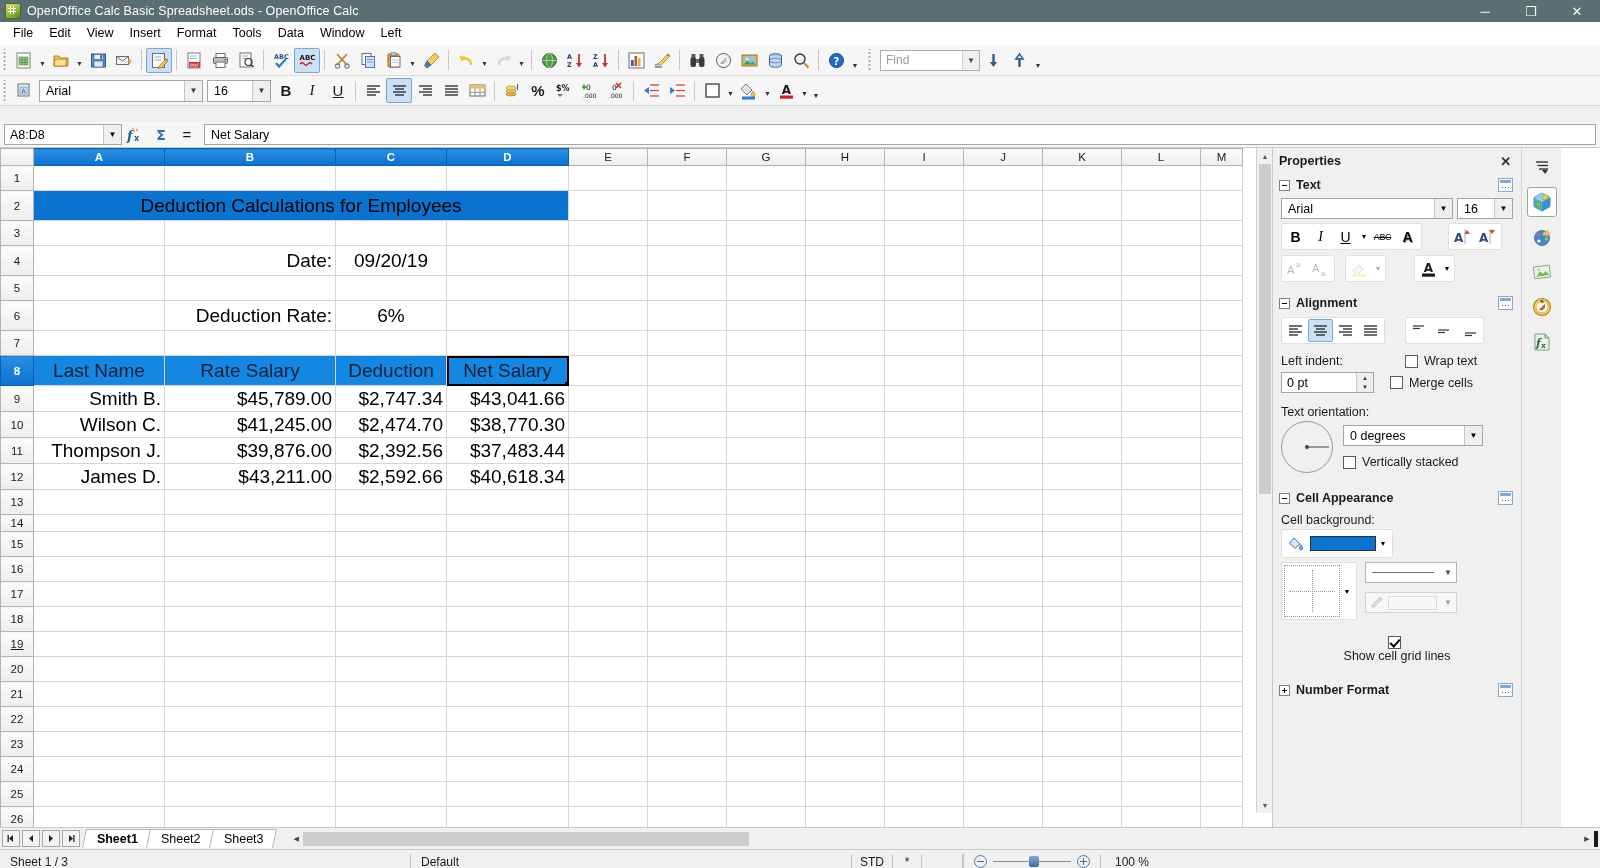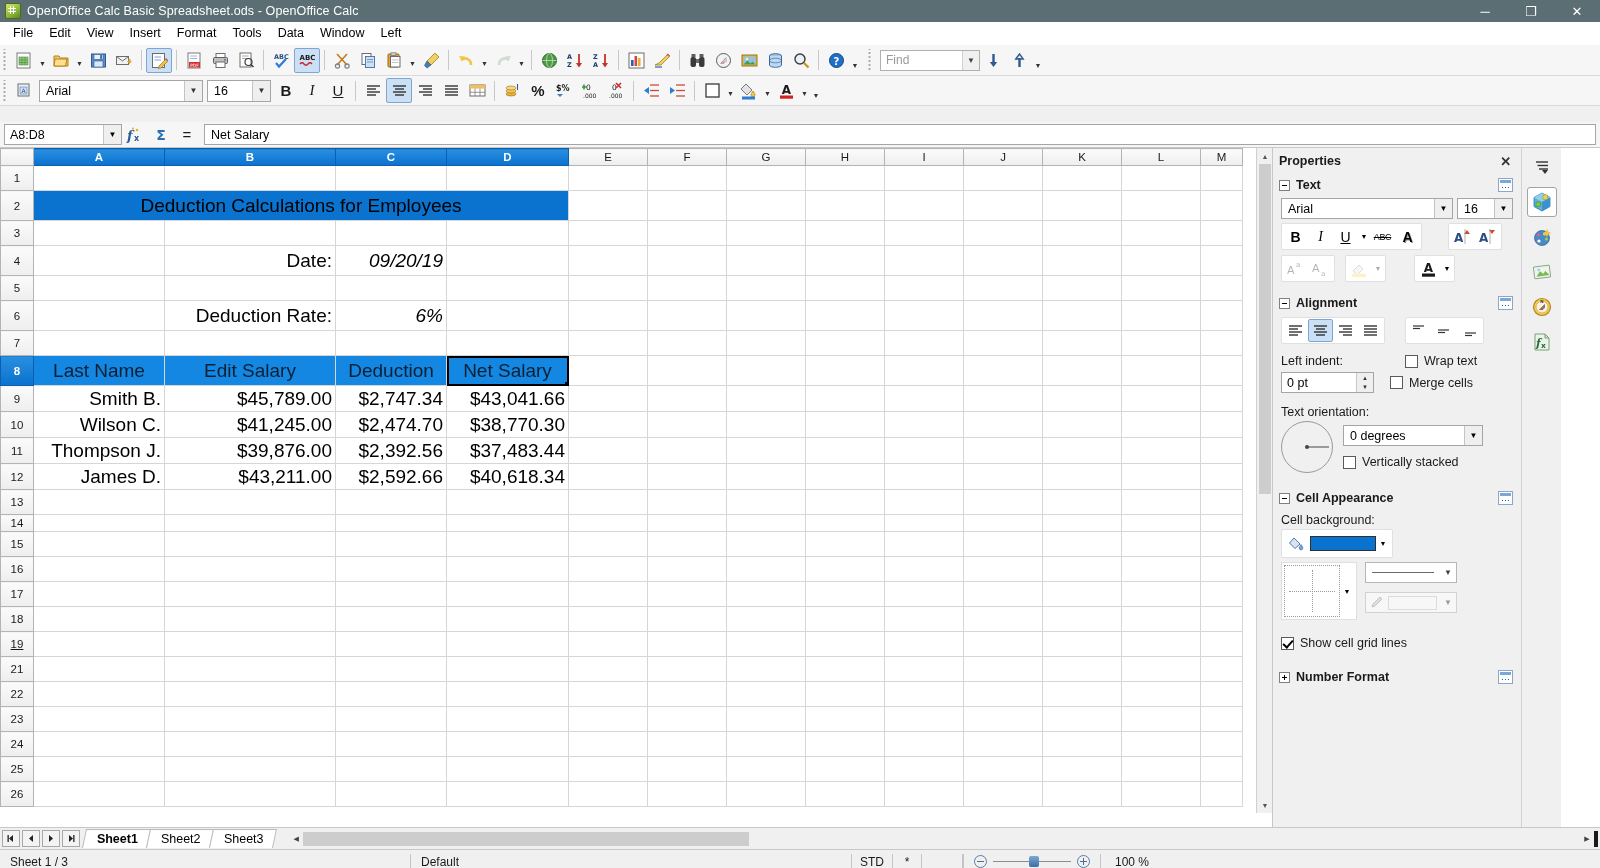--- a/index.html
+++ b/index.html
@@ -142,21 +142,21 @@
     color: #ffffff; font-weight: bold; border-color: #0a5fae;
   }
   td.cell {
     border-right: 1px solid #d6d6d6; border-bottom: 1px solid #d6d6d6;
     padding: 0 3px; font-family: "Liberation Sans", sans-serif;
     font-size: 13px; color: #000; white-space: nowrap; overflow: hidden;
     background: #ffffff;
   }
   td.cell.big { font-size: 19px; }
   td.cell.r   { text-align: right; }
-  td.cell.c   { text-align: right; font-style: italic; }
+  td.cell.c   { text-align: center; }
   td.cell.title-cell {
     background: #0a72cf; color: #000000; text-align: center; font-size: 19px;
   }
   td.cell.hdr-row {
     background: #1487e2; color: #0d2033; text-align: center; font-size: 19px;
   }
   td.cell.activecell {
     outline: 2px solid #000000; outline-offset: -2px; position: relative;
   }
   td.cell.activecell::after {
@@ -977,21 +977,21 @@
               <td class="cell"></td>
               <td class="cell"></td>
               <td class="cell"></td>
               <td class="cell"></td>
               <td class="cell"></td>
               <td class="cell"></td>
             </tr>
             <tr style="height: 30px;">
               <td class="rowhdr sel" style="width: 33px;"><span>8</span></td>
               <td class="cell hdr-row" style="background: rgb(20, 135, 226);"><span>Last Name</span></td>
-              <td class="cell hdr-row" style="background: rgb(20, 135, 226);"><span>Edit Salary</span></td>
+              <td class="cell hdr-row" style="background: rgb(20, 135, 226);"><span>Rate Salary</span></td>
               <td class="cell hdr-row" style="background: rgb(20, 135, 226);"><span>Deduction</span></td>
               <td class="cell hdr-row activecell" style="background: rgb(20, 135, 226);"><span>Net Salary</span></td>
               <td class="cell"></td>
               <td class="cell"></td>
               <td class="cell"></td>
               <td class="cell"></td>
               <td class="cell"></td>
               <td class="cell"></td>
               <td class="cell"></td>
               <td class="cell"></td>
@@ -1152,20 +1152,36 @@
               <td class="cell"></td>
               <td class="cell"></td>
               <td class="cell"></td>
               <td class="cell"></td>
               <td class="cell"></td>
               <td class="cell"></td>
               <td class="cell"></td>
             </tr>
             <tr style="height: 25px;">
               <td class="rowhdr" style="width: 33px; text-decoration: underline;"><span>19</span></td>
+              <td class="cell"></td>
+              <td class="cell"></td>
+              <td class="cell"></td>
+              <td class="cell"></td>
+              <td class="cell"></td>
+              <td class="cell"></td>
+              <td class="cell"></td>
+              <td class="cell"></td>
+              <td class="cell"></td>
+              <td class="cell"></td>
+              <td class="cell"></td>
+              <td class="cell"></td>
+              <td class="cell"></td>
+            </tr>
+            <tr style="height: 25px;">
+              <td class="rowhdr" style="width: 33px;"><span>20</span></td>
               <td class="cell"></td>
               <td class="cell"></td>
               <td class="cell"></td>
               <td class="cell"></td>
               <td class="cell"></td>
               <td class="cell"></td>
               <td class="cell"></td>
               <td class="cell"></td>
               <td class="cell"></td>
               <td class="cell"></td>
@@ -1558,21 +1574,21 @@
               <svg width="15" height="15" viewBox="0 0 15 15">
                 <path d="M2 12l3-1 7-7-2-2-7 7z" fill="#cfcfcf" stroke="#7a7a7a" stroke-width=".7"></path>
               </svg>
             </div>
             <div style="flex:1;height:14px;border:1px solid #c8c8c8;margin-right:3px;background:#fff;"></div>
             <div class="lp-drop">▼</div>
           </div>
         </div>
       </div>
 
-      <div class="sb-row" style="padding-top:12px;">
+      <div class="sb-row" style="padding-top:12px;flex-direction:column;">
         <span class="chk checked"></span>
         <span class="sb-label">Show cell grid lines</span>
       </div>
 
       <div class="sb-section-title" style="margin-top:12px;">
         <span class="expander plus"></span>
         <span>Number Format</span>
         <span class="more-btn">
             <span class="md"></span>
           </span>

